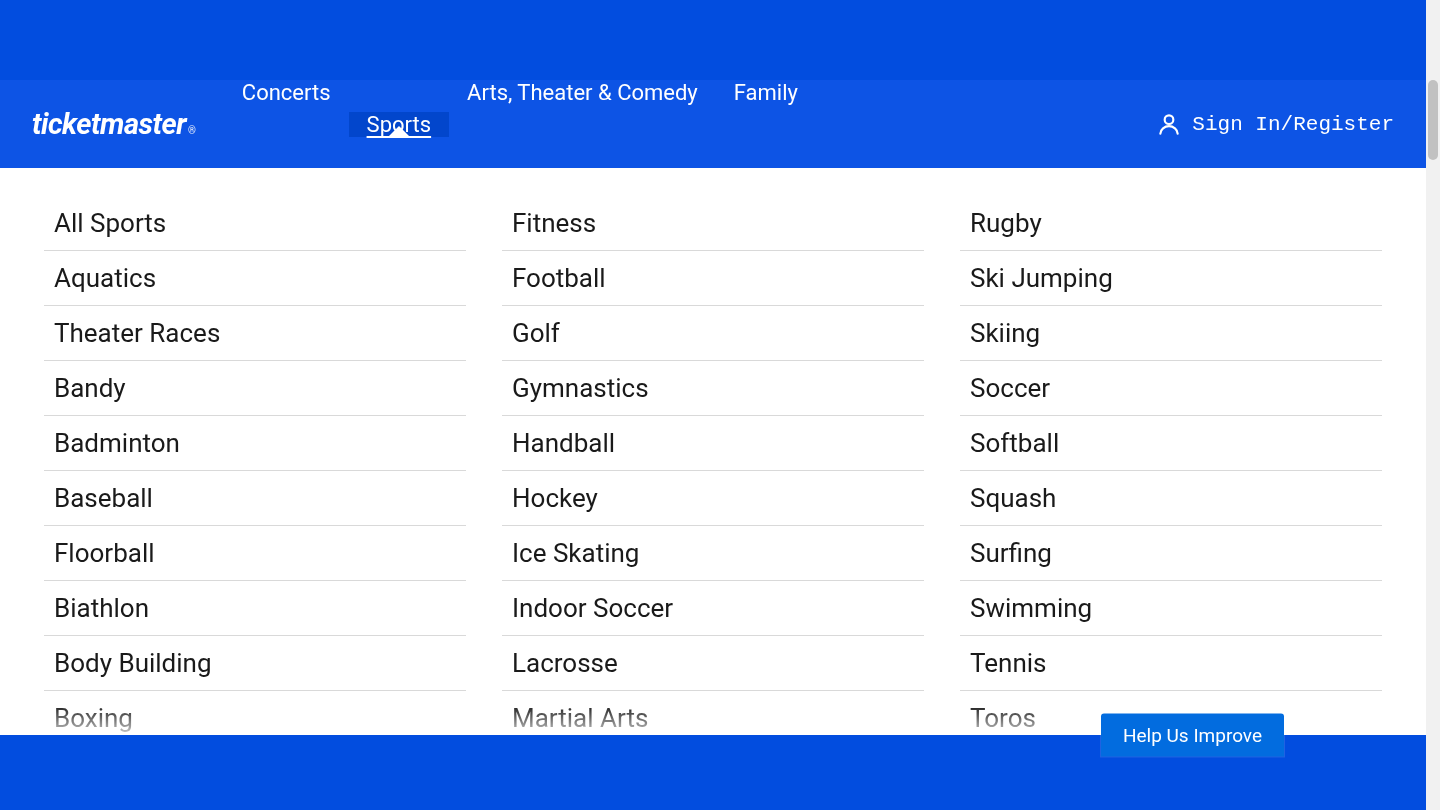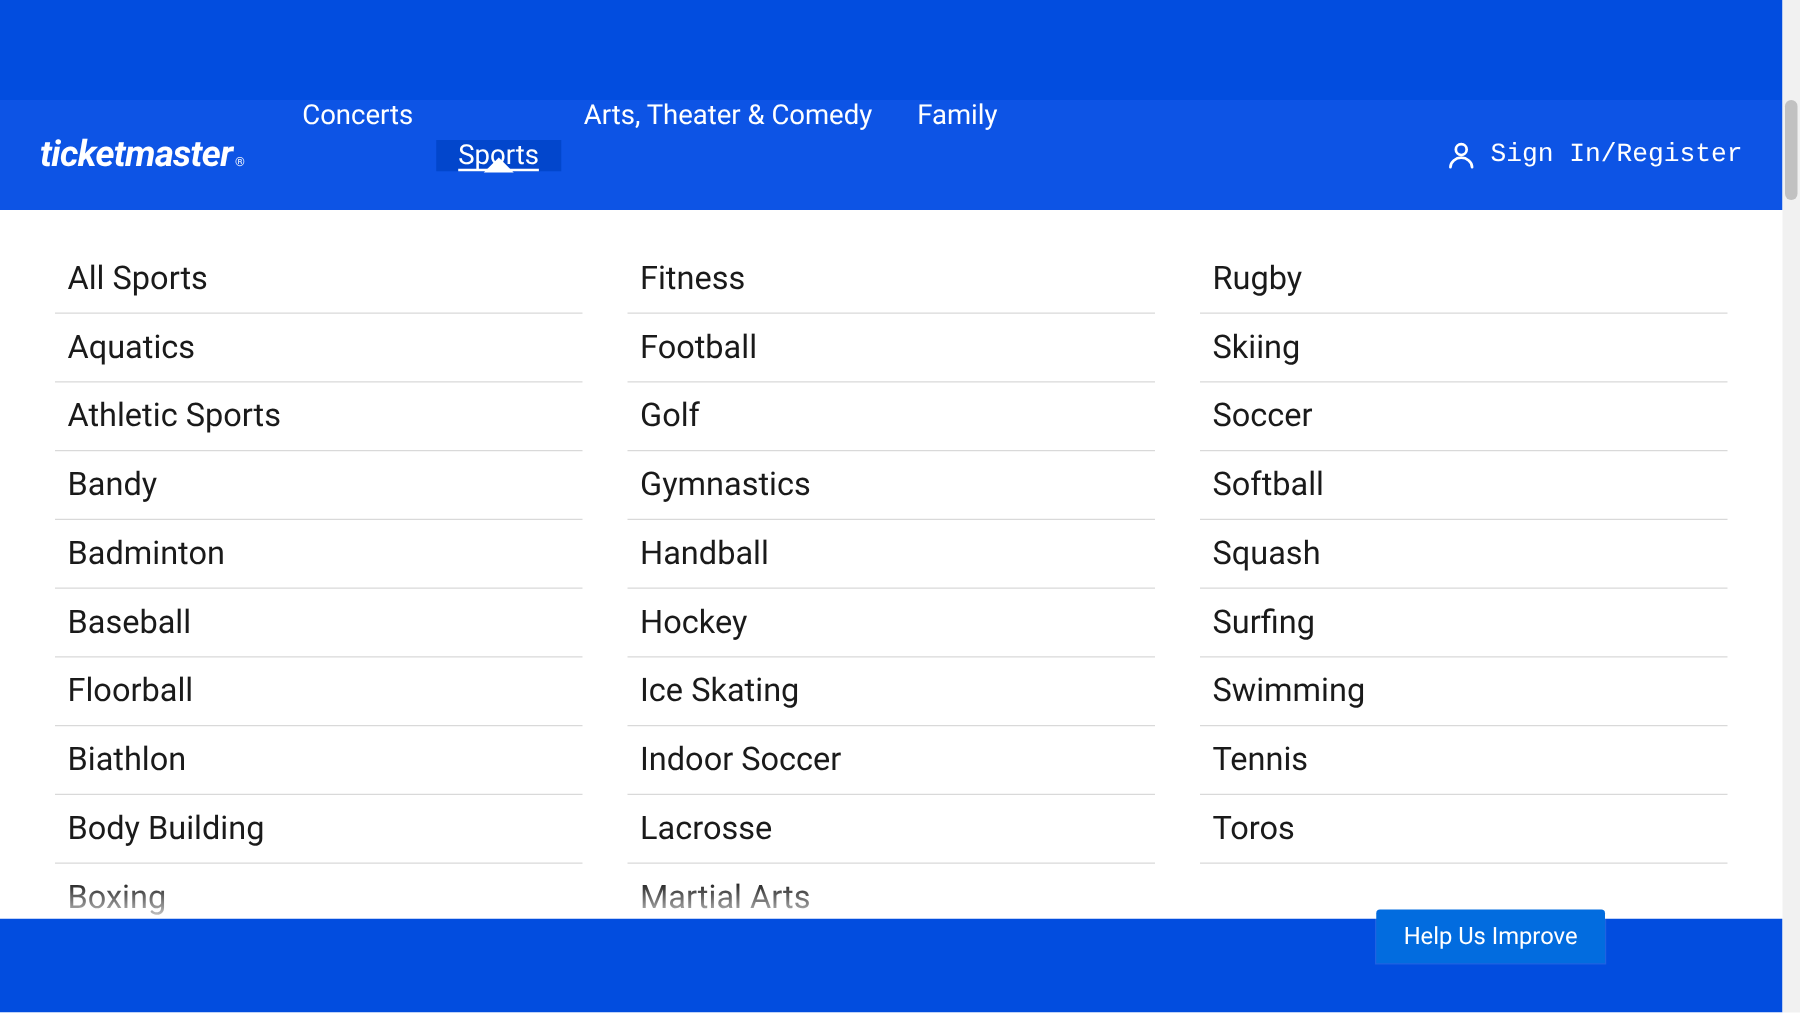--- a/index.html
+++ b/index.html
@@ -27,21 +27,21 @@
   .signin { display: flex; align-items: center; color: #fff; font-size: 21px; cursor: pointer; gap: 10px; font-family: Liberation Mono, monospace; }
   .user-icon svg { width: 26px; height: 26px; display: block; }
 
   .dropdown { background: #fff; padding: 28px 44px 0 44px; }
   .columns { display: flex; gap: 36px; }
   .col { flex: 1; }
   .item { font-size: 26px; color: #1a1a1a; padding: 12px 10px; border-bottom: 1px solid #d9d9d9; cursor: pointer; font-weight: 400; }
 
   .bottom-strip { position: absolute; left: 0; bottom: 0; width: 1426px; height: 75px; background: #024DDF; }
 
-  .help-btn { position: absolute; right: 142px; bottom: 61px; transform: translateY(50%); background: #026CDF; color: #fff; font-size: 19px; padding: 10px 22px; border-radius: 3px 3px 0 0; cursor: pointer; z-index: 5; box-shadow: 0 0 0 1px rgba(255,255,255,0.12); }
+  .help-btn { position: absolute; right: 142px; bottom: 75px; transform: translateY(50%); background: #026CDF; color: #fff; font-size: 19px; padding: 10px 22px; border-radius: 3px 3px 0 0; cursor: pointer; z-index: 5; box-shadow: 0 0 0 1px rgba(255,255,255,0.12); }
 
   .fade { position: absolute; left: 0; width: 1426px; bottom: 75px; height: 30px; background: linear-gradient(to bottom, rgba(255,255,255,0), rgba(255,255,255,0.8)); pointer-events: none; }
 </style>
 </head>
 <body>
 
 <div class="page">
 
   <div class="top-strip"></div>
 
@@ -74,21 +74,21 @@
       </span>
       <span>Sign In/Register</span>
     </div>
   </div>
 
   <div class="dropdown">
     <div class="columns">
       <div class="col">
         <div class="item">All Sports</div>
         <div class="item">Aquatics</div>
-        <div class="item">Athletic Sports</div>
+        <div class="item">Theater Races</div>
         <div class="item">Bandy</div>
         <div class="item">Badminton</div>
         <div class="item">Baseball</div>
         <div class="item">Floorball</div>
         <div class="item">Biathlon</div>
         <div class="item">Body Building</div>
         <div class="item">Boxing</div>
         <div class="item">Cricket</div>
       </div>
       <div class="col">
@@ -98,20 +98,21 @@
         <div class="item">Gymnastics</div>
         <div class="item">Handball</div>
         <div class="item">Hockey</div>
         <div class="item">Ice Skating</div>
         <div class="item">Indoor Soccer</div>
         <div class="item">Lacrosse</div>
         <div class="item">Martial Arts</div>
       </div>
       <div class="col">
         <div class="item">Rugby</div>
+        <div class="item">Ski Jumping</div>
         <div class="item">Skiing</div>
         <div class="item">Soccer</div>
         <div class="item">Softball</div>
         <div class="item">Squash</div>
         <div class="item">Surfing</div>
         <div class="item">Swimming</div>
         <div class="item">Tennis</div>
         <div class="item">Toros</div>
       </div>
     </div>

